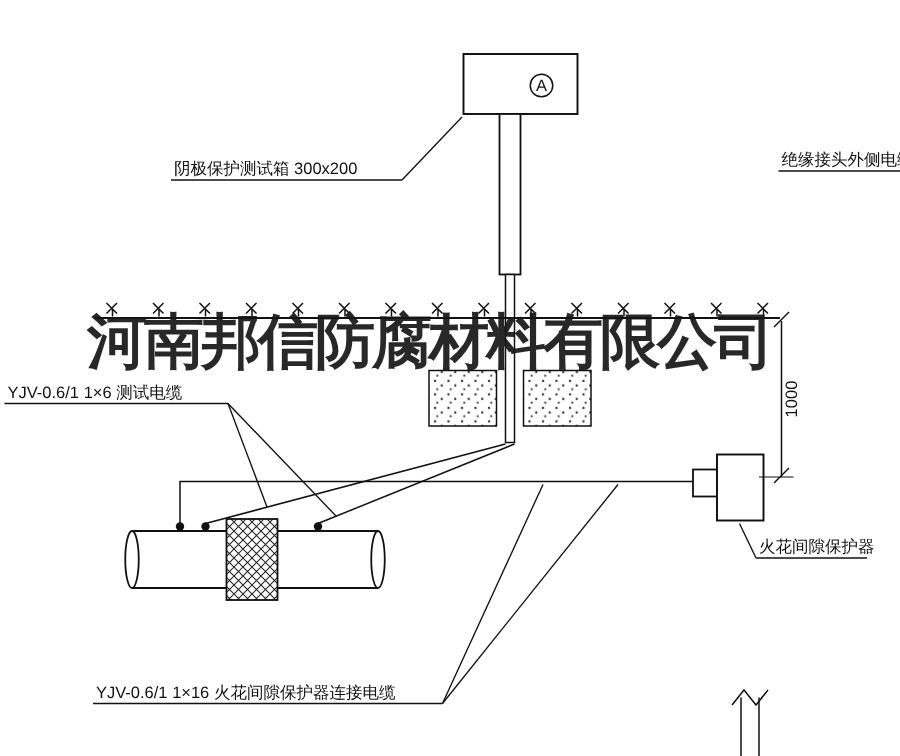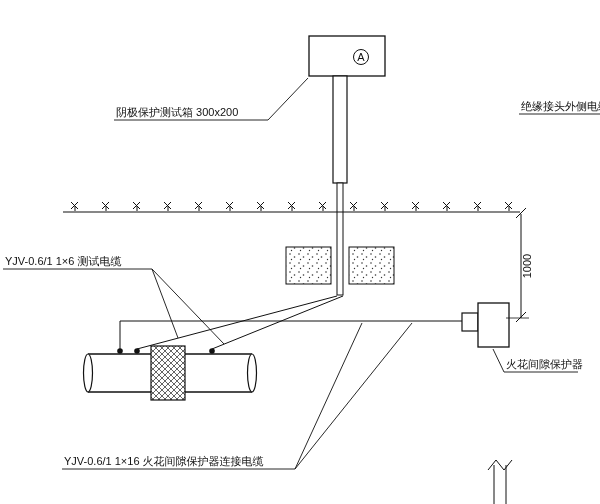--- a/index.html
+++ b/index.html
@@ -131,14 +131,15 @@
       <line x1="295" y1="469" x2="412" y2="323"></line>
     </g>
 
     <g stroke="#111" stroke-width="1" fill="none">
       <polyline points="488,470 496,460 504,470 512,460"></polyline>
       <line x1="494" y1="465" x2="494" y2="504"></line>
       <line x1="506" y1="465" x2="506" y2="504"></line>
     </g>
   </svg>
 
+  <div class="watermark">河南邦信防腐材料有限公司</div>
 
 </div>
 
 </body></html>

